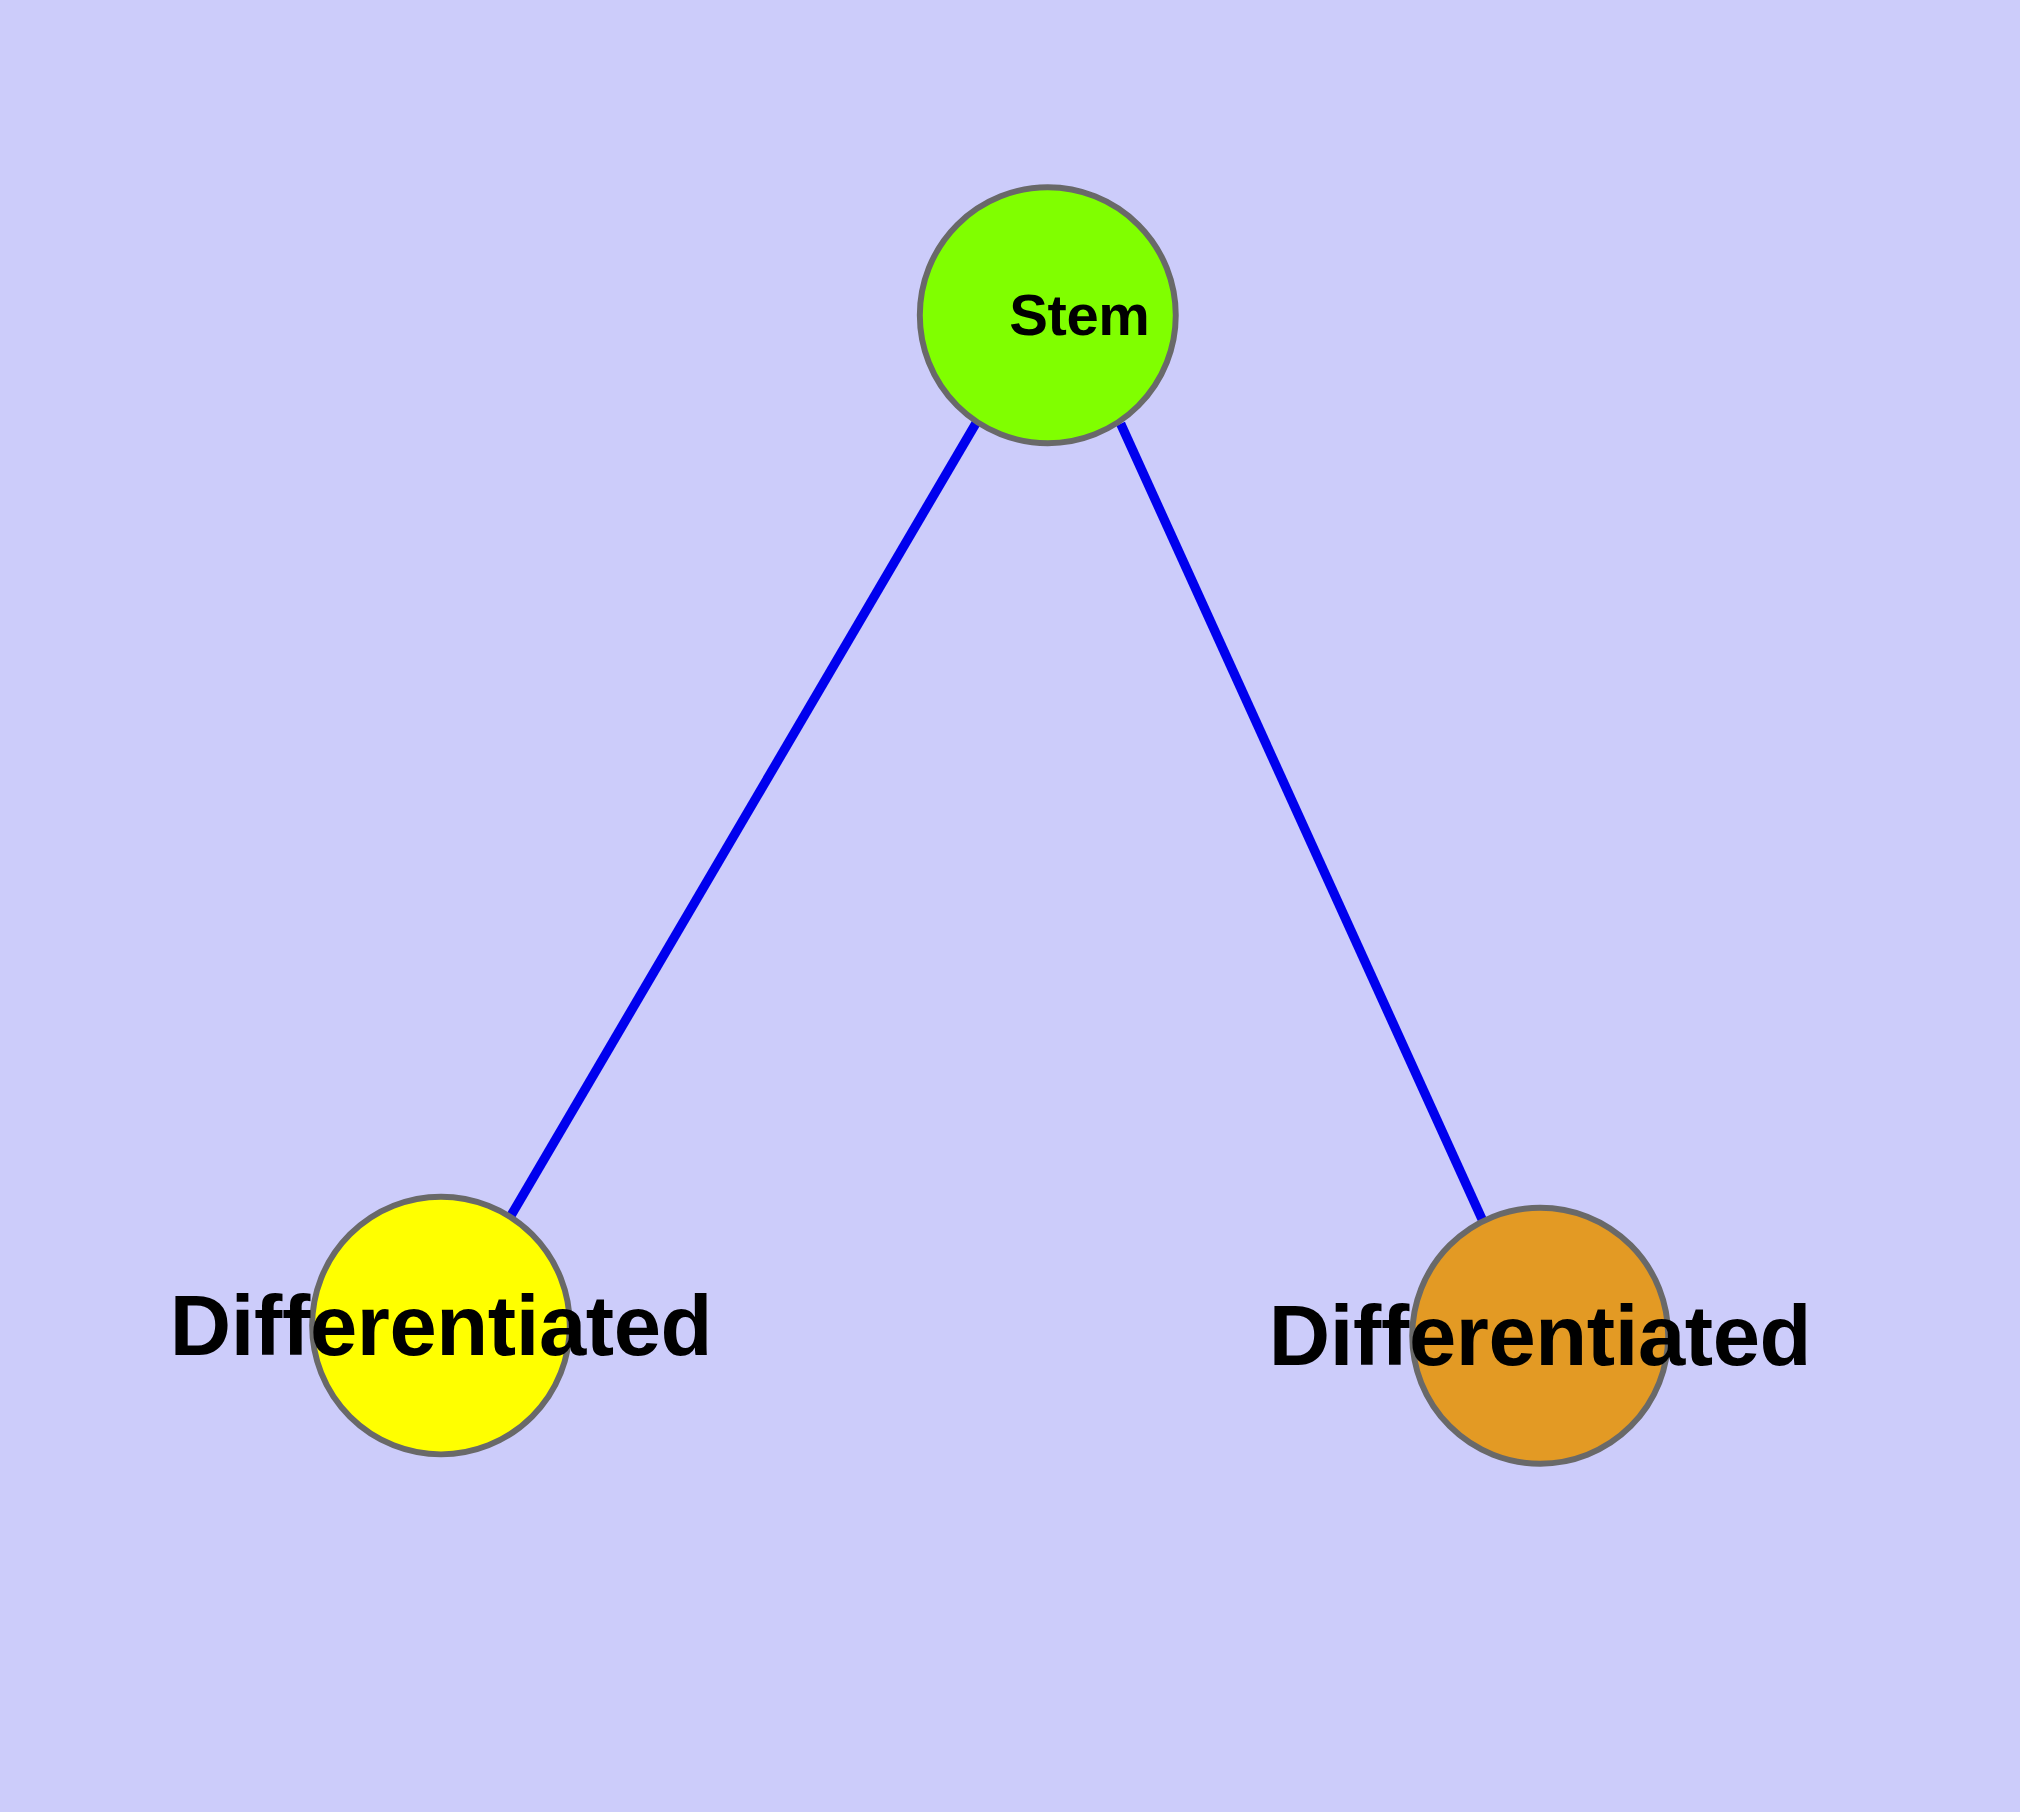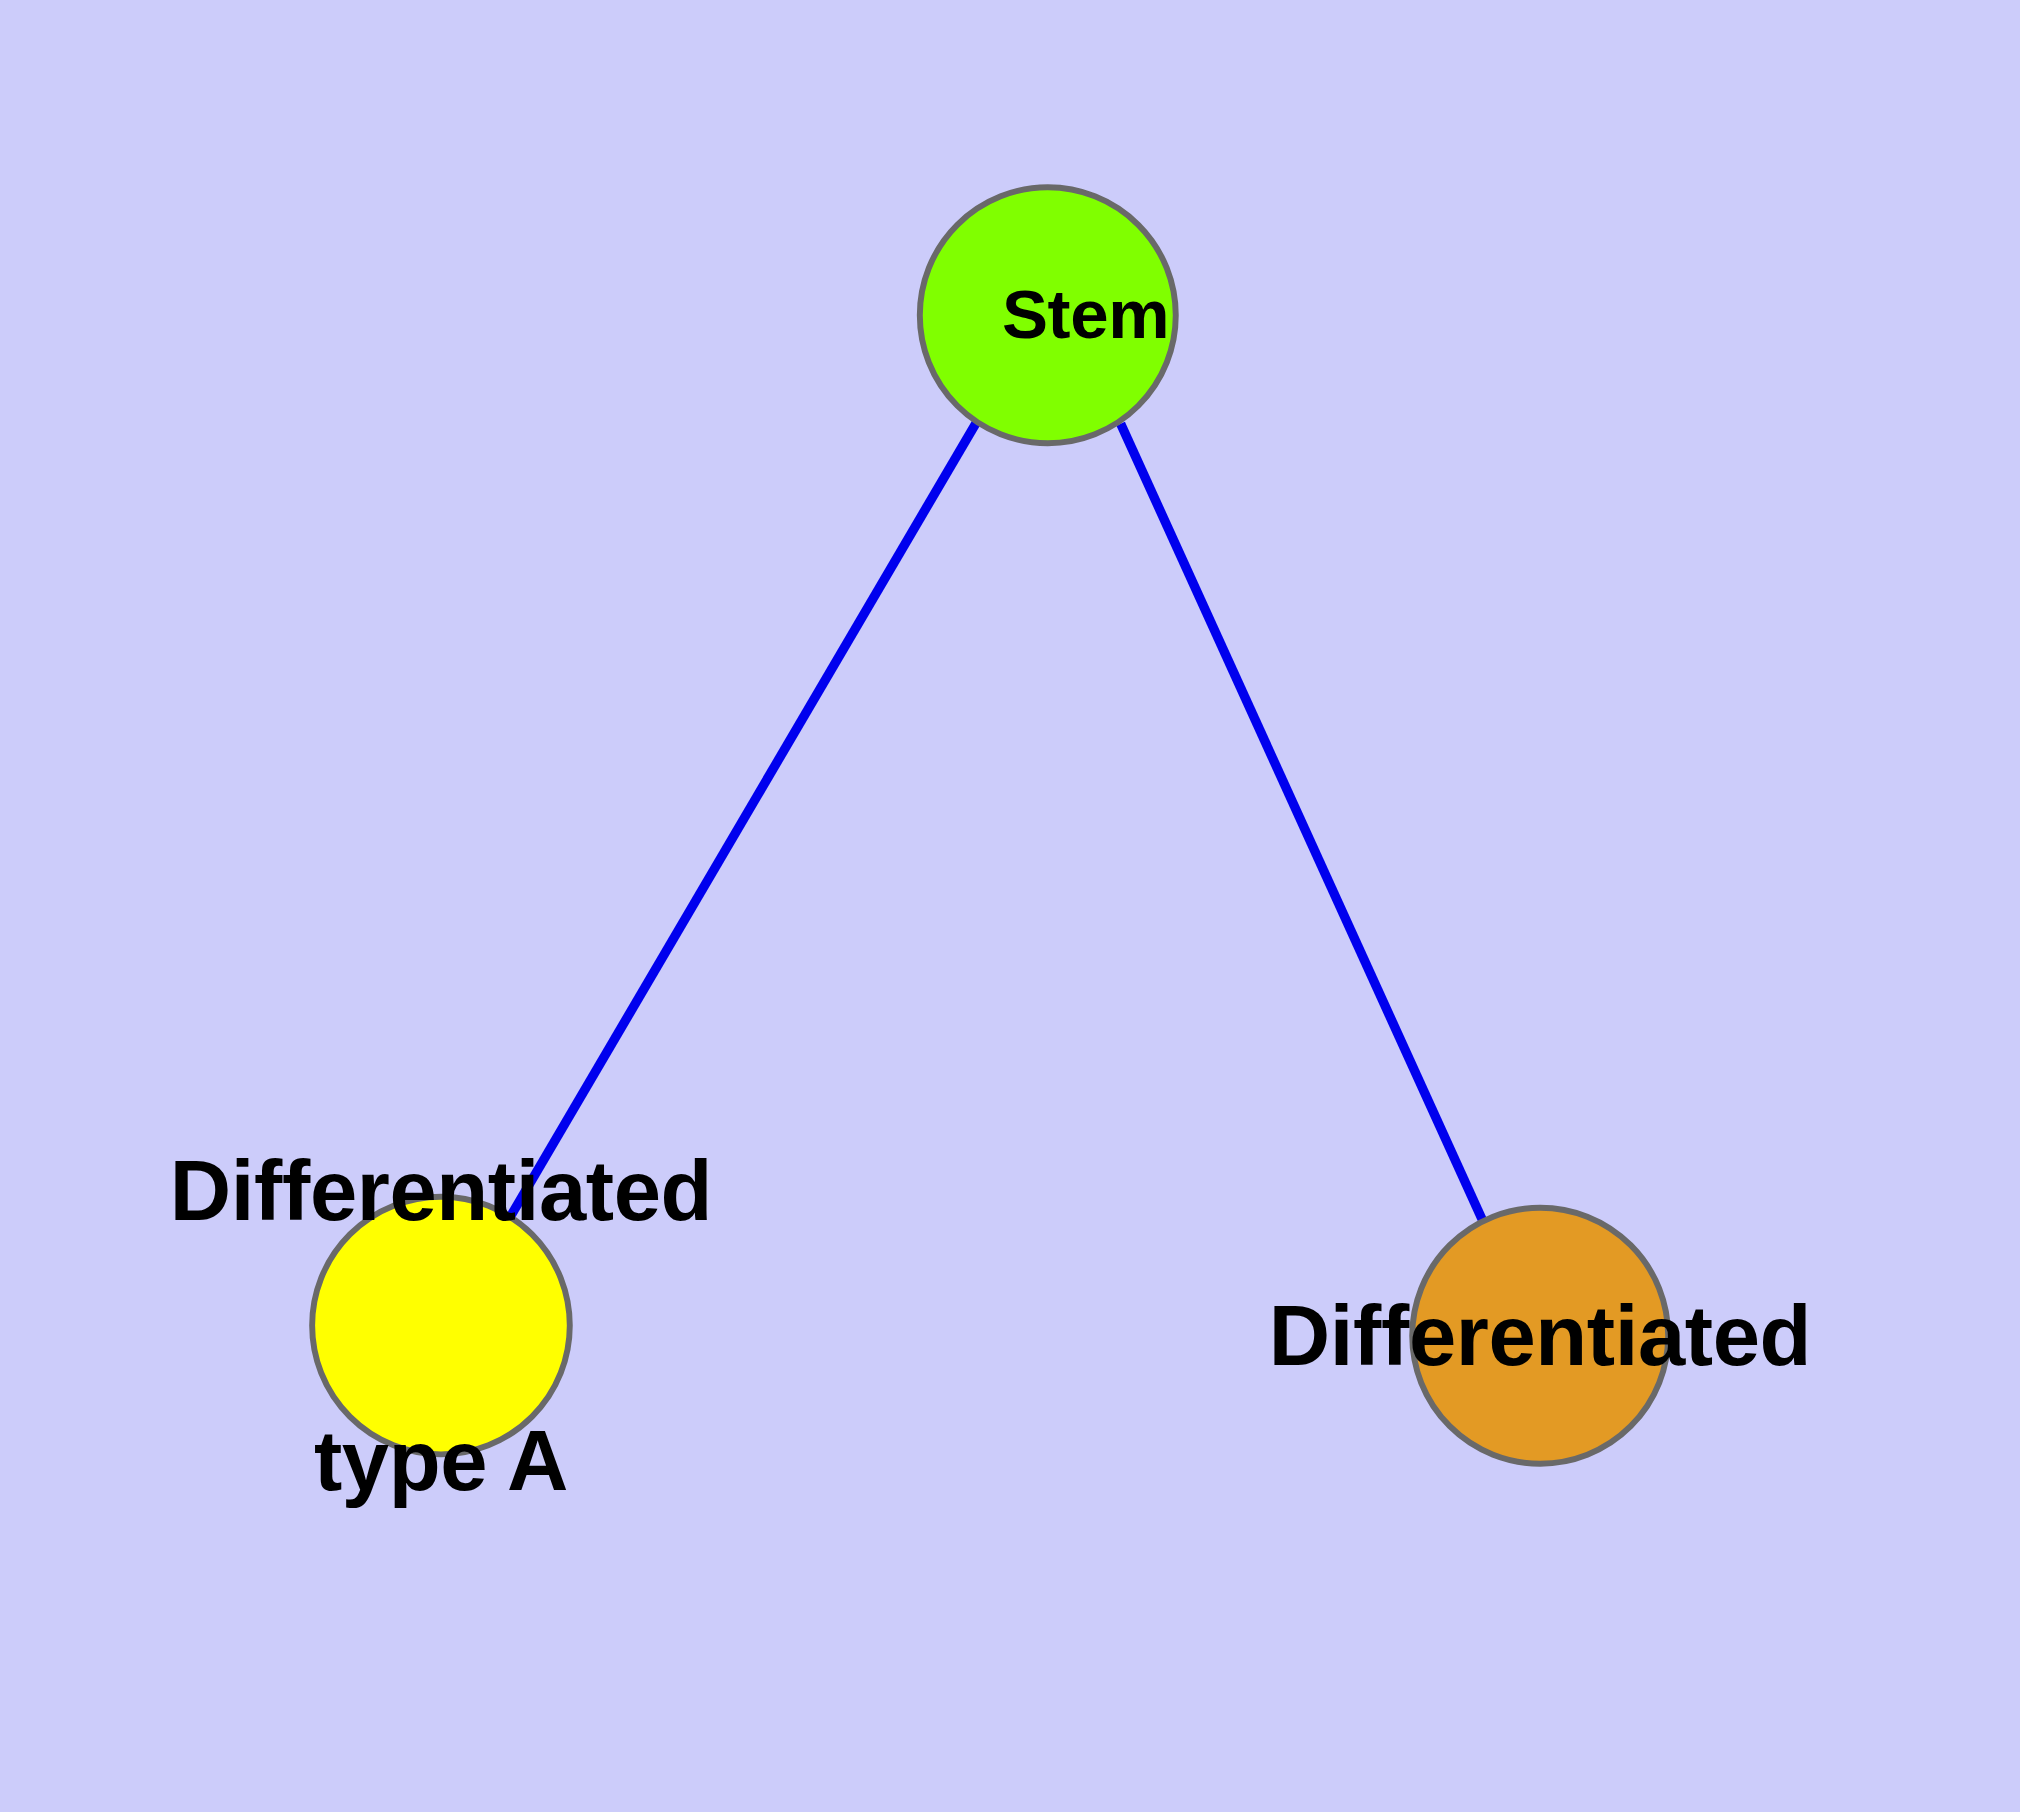--- a/index.html
+++ b/index.html
@@ -33,21 +33,21 @@
     position: absolute;
     color: #000000;
     font-weight: bold;
     text-align: center;
     line-height: 1.06;
     white-space: pre;
     letter-spacing: -0.4px;
     -webkit-font-smoothing: antialiased;
   }
   #label-stem {
-    font-size: 69px;
+    font-size: 58px;
     left: 1048px;
     top: 315px;
     transform: translate(-50%, -50%);
   }
   #label-type-a {
     font-size: 85px;
     left: 441px;
     top: 1326px;
     transform: translate(-50%, -50%);
   }
@@ -76,21 +76,20 @@
         <circle cx="1817" cy="1576" r="151" fill="#e39a24" stroke="#696969" stroke-width="7"></circle>
       </g>
   </svg>
 
   <div class="node-label" id="label-stem" style="left: 1048px; top: 315px;">
     <span>Stem</span>
   </div>
 
   <div class="node-label" id="label-type-a" style="left: 441px; top: 1326px;">
     <div>Differentiated</div>
-    <div>type A</div>
   </div>
 
   <div class="node-label" id="label-type-b" style="left: 1540px; top: 1336px;">
     <div>Differentiated</div>
   </div>
 
 </div>
 
 
 </body></html>

